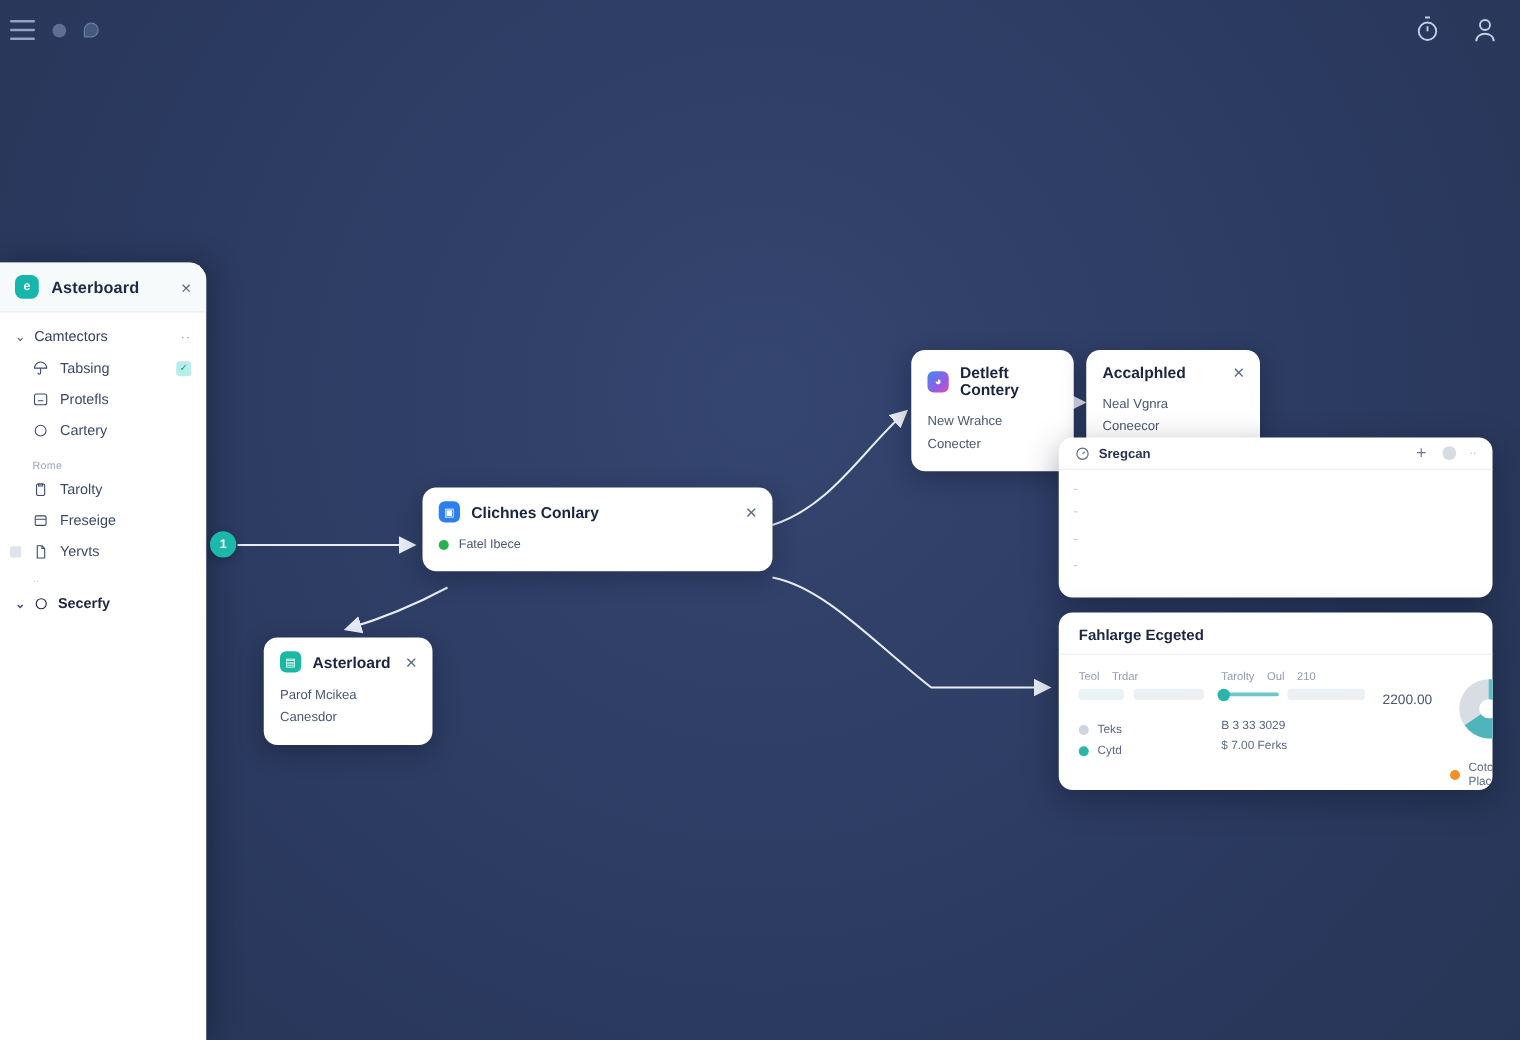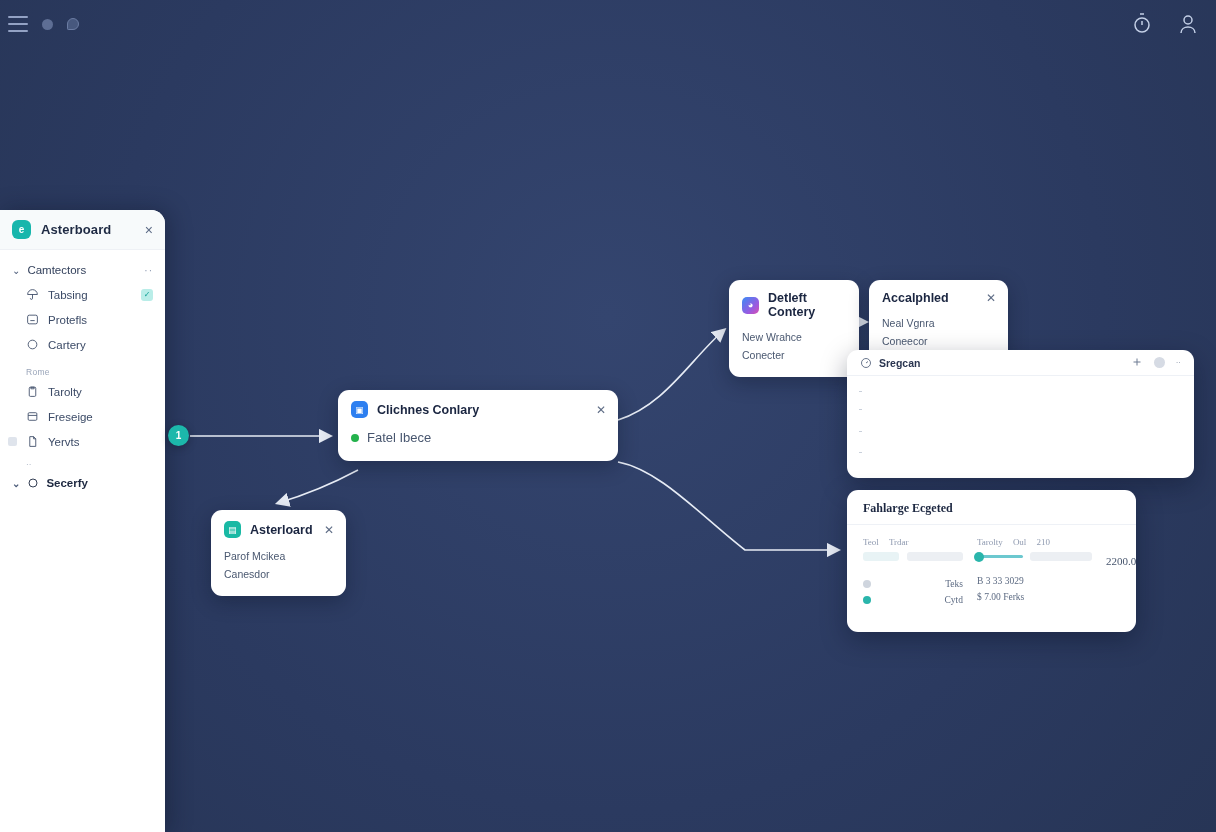--- a/index.html
+++ b/index.html
@@ -109,21 +109,21 @@
     color: #fff; font-size: 9px; filter: blur(.3px);
   }
   .ico-blue { background: #2d7ff0; }
   .ico-grad { background: linear-gradient(135deg,#3a8bf5 0%,#9a5ae0 65%,#d94fb0 100%); }
   .ico-teal { background: #19b9a4; }
   .card-title { font-size: 12.5px; font-weight: bold; color: #1a2540; filter: blur(.5px); }
   .card-x { margin-left: auto; color: #5f6d86; font-size: 12px; line-height: 1; }
   .card-body { padding: 0 13px 13px 13px; }
   .card-row {
     display: flex; align-items: center; gap: 8px;
-    font-size: 13px; color: #48566f; padding: 3px 0;
+    font-size: 10px; color: #48566f; padding: 3px 0;
     filter: blur(.5px);
   }
   .card-row .gdot { width: 8px; height: 8px; border-radius: 50%; background: #24b24c; flex: none; }
   .card-line { font-size: 10.5px; color: #4a5870; padding: 3px 0; filter: blur(.55px); }
 
   
   #card-clichnes { left: 338px; top: 390px; width: 280px; }
   #card-detleft  { left: 729px; top: 280px; width: 130px; }
   #card-accomp   { left: 869px; top: 280px; width: 139px; }
   #card-aster    { left: 211px; top: 510px; width: 135px; }
@@ -154,38 +154,38 @@
   .bars { display:flex; align-items:flex-end; gap:3.2px; height:100%; }
   .bar { flex:1; display:flex; flex-direction:column; justify-content:flex-end; border-radius: 2px 2px 0 0; overflow:hidden; background:transparent; }
   .bar .top { background:#dde2e8; }
   .bar .btm { background:#5bbcc6; }
   .bar.orange .btm { background:#f59024; }
   .bar.orange .top { background:#dde2e8; }
   .bar.gray .btm { background:#e1e5ea; }
   .bar.gray .top { background:#e1e5ea; }
 
   
-  #panel-stats { left: 847px; top: 490px; width: 289px; height: 142px; font-family: Liberation Serif, serif; }
+  #panel-stats { left: 847px; top: 490px; width: 347px; height: 142px; }
   .sp-head { padding: 11px 14px 8px 16px; border-bottom:1px solid #eef1f6; }
   .sp-title { font-size:12px; font-weight:bold; color:#1c2740; filter: blur(.5px); }
   .sp-body { display:flex; padding: 12px 14px 0 16px; gap: 14px; }
   .sp-colA { width: 112px; }
   .sp-colB { width: 118px; }
   .sp-colC { flex:1; display:flex; align-items:center; justify-content:center; }
   .sp-labels { display:flex; gap:10px; font-size:9px; color:#8f9ab0; filter: blur(.6px); margin-bottom:5px; }
   .skel-row { display:flex; gap:8px; }
   .skel { height:9px; border-radius:3px; background:#e8f3f5; }
   .skel.w1 { width:36px; }
   .skel.w2 { width:56px; background:#eceff3; }
   .skel.wide { width:100%; background:#eceff3; }
   .slider-row { display:flex; align-items:center; gap:7px; margin-bottom:5px; }
   .sl-track { width:46px; height:3px; border-radius:2px; background:#6cc8cf; position:relative; }
   .sl-knob { position:absolute; left:-3px; top:-3.5px; width:10px; height:10px; border-radius:50%; background:#2ab5ab; }
   .legend { margin-top:15px; }
-  .lg-row { display:flex; align-items:center; gap:7px; font-size:9.5px; color:#5c6a82; padding:3px 0; filter: blur(.55px); justify-content: space-between; }
+  .lg-row { display:flex; align-items:center; gap:7px; font-size:9.5px; color:#5c6a82; padding:3px 0; filter: blur(.55px); }
   .lg-dot { width:8px; height:8px; border-radius:50%; flex:none; }
   .lg-gray { background:#cfd5de; }
   .lg-teal { background:#2ab5ab; }
   .lg-orange { background:#f59024; }
   .num-col { margin-top:13px; font-size:9.5px; color:#5c6a82; line-height:1.65; filter: blur(.6px); }
   .big-num { font-size:11px; color:#47556d; filter: blur(.6px); margin-top:18px; }
   .donut { width:62px; height:62px; }
 </style>
 </head>
 <body>

